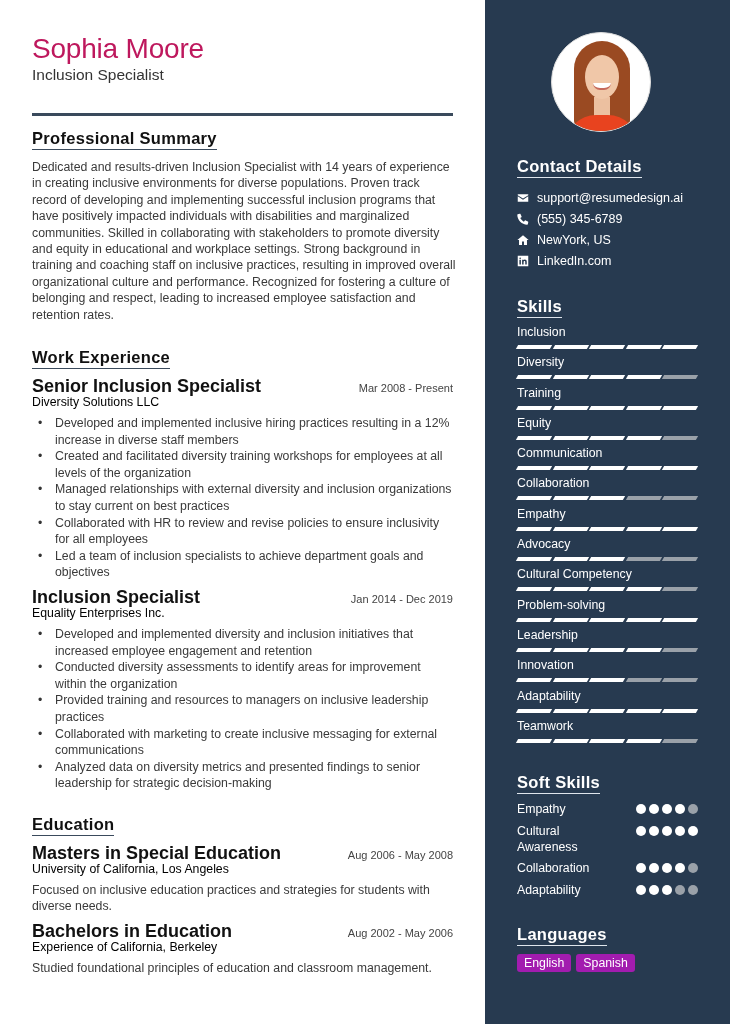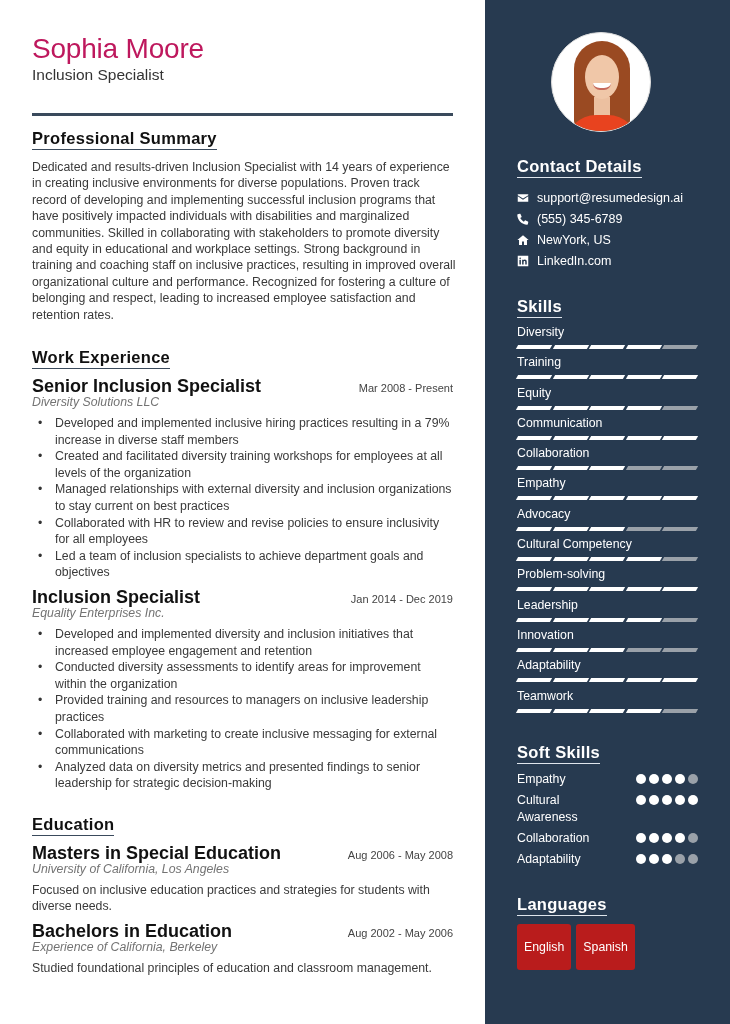--- a/index.html
+++ b/index.html
@@ -16,21 +16,21 @@
 
     .section-title { display: inline-block; font-size: 16.5px; font-weight: 600; color: #111; letter-spacing: 0.3px; border-bottom: 1.5px solid #3a4a5c; padding-bottom: 1px; line-height: 20px; }
     .sec-summary { margin-top: 12px; }
     .summary { font-size: 12.3px; line-height: 16.4px; color: #3a3a3a; margin-top: 9px; width: 425px; }
 
     .sec-work { margin-top: 24px; }
     .job { margin-top: 9px; }
     .job-head { display: flex; justify-content: space-between; align-items: baseline; }
     .job-title { font-size: 18px; font-weight: 600; color: #111; line-height: 16px; }
     .job-date { font-size: 11px; color: #444; }
-    .job-company { font-size: 12.3px; color: #737373; line-height: 16px; font-style: italic; }
+    .job-company { font-size: 12.3px; color: #000000; line-height: 16px; }
     .bullets { list-style: none; margin-top: 5px; }
     .bullets li { position: relative; padding-left: 23px; font-size: 12.3px; line-height: 16.6px; color: #3a3a3a; width: 420px; }
     .bullets li::before { content: "•"; position: absolute; left: 6px; top: 0; color: #333; }
     .job2 { margin-top: 8px; }
 
     .sec-edu { margin-top: 22px; }
     .edu { margin-top: 9px; }
     .edu-desc { font-size: 12.3px; line-height: 16.4px; color: #3a3a3a; margin-top: 5px; width: 425px; }
     .edu2 { margin-top: 8px; }
 
@@ -61,21 +61,21 @@
     .s-soft { margin-top: 24px; }
     .soft-list { margin-top: 7px; }
     .soft { display: flex; justify-content: space-between; align-items: flex-start; margin-bottom: 5px; }
     .soft-name { font-size: 12.3px; line-height: 16.4px; color: #fff; width: 100px; }
     .dots { display: flex; gap: 3px; margin-top: 3px; }
     .dot { width: 10px; height: 10px; border-radius: 50%; background: #fff; }
     .dot.off { background: #9aa1a9; }
 
     .s-lang { margin-top: 26px; }
     .langs { display: flex; gap: 5px; margin-top: 8px; }
-    .lang { background: #b91c1c; color: #fff; font-size: 12.3px; padding: 15px 7px; border-radius: 3px; line-height: 16px; }
+    .lang { background: #a21caf; color: #fff; font-size: 12.3px; padding: 1px 7px; border-radius: 3px; line-height: 16px; }
   </style>
 </head>
 <body>
 
 <div class="page">
 
   <div class="main">
     <div class="name">Sophia Moore</div>
     <div class="role">Inclusion Specialist</div>
     <div class="top-rule"></div>
@@ -88,21 +88,21 @@
     <section class="sec-work">
       <h2 class="section-title">Work Experience</h2>
 
       <div class="job">
         <div class="job-head">
           <span class="job-title">Senior Inclusion Specialist</span>
           <span class="job-date">Mar 2008 - Present</span>
         </div>
         <div class="job-company">Diversity Solutions LLC</div>
         <ul class="bullets">
-          <li>Developed and implemented inclusive hiring practices resulting in a 79% increase in diverse staff members</li>
+          <li>Developed and implemented inclusive hiring practices resulting in a 12% increase in diverse staff members</li>
           <li>Created and facilitated diversity training workshops for employees at all levels of the organization</li>
           <li>Managed relationships with external diversity and inclusion organizations to stay current on best practices</li>
           <li>Collaborated with HR to review and revise policies to ensure inclusivity for all employees</li>
           <li>Led a team of inclusion specialists to achieve department goals and objectives</li>
         </ul>
       </div>
 
       <div class="job job2">
         <div class="job-head">
           <span class="job-title">Inclusion Specialist</span>
@@ -187,20 +187,30 @@
           </span>
           <span>LinkedIn.com</span>
         </div>
       </div>
     </section>
 
     <section class="s-skills">
       <h2 class="side-title">Skills</h2>
       <div class="skills" id="skills-list">
           <div class="skill">
+            <div class="skill-name">Inclusion</div>
+            <div class="bars">
+              <span class="bar"></span>
+              <span class="bar"></span>
+              <span class="bar"></span>
+              <span class="bar"></span>
+              <span class="bar"></span>
+            </div>
+          </div>
+          <div class="skill">
             <div class="skill-name">Diversity</div>
             <div class="bars">
               <span class="bar"></span>
               <span class="bar"></span>
               <span class="bar"></span>
               <span class="bar"></span>
               <span class="bar off"></span>
             </div>
           </div>
           <div class="skill">

